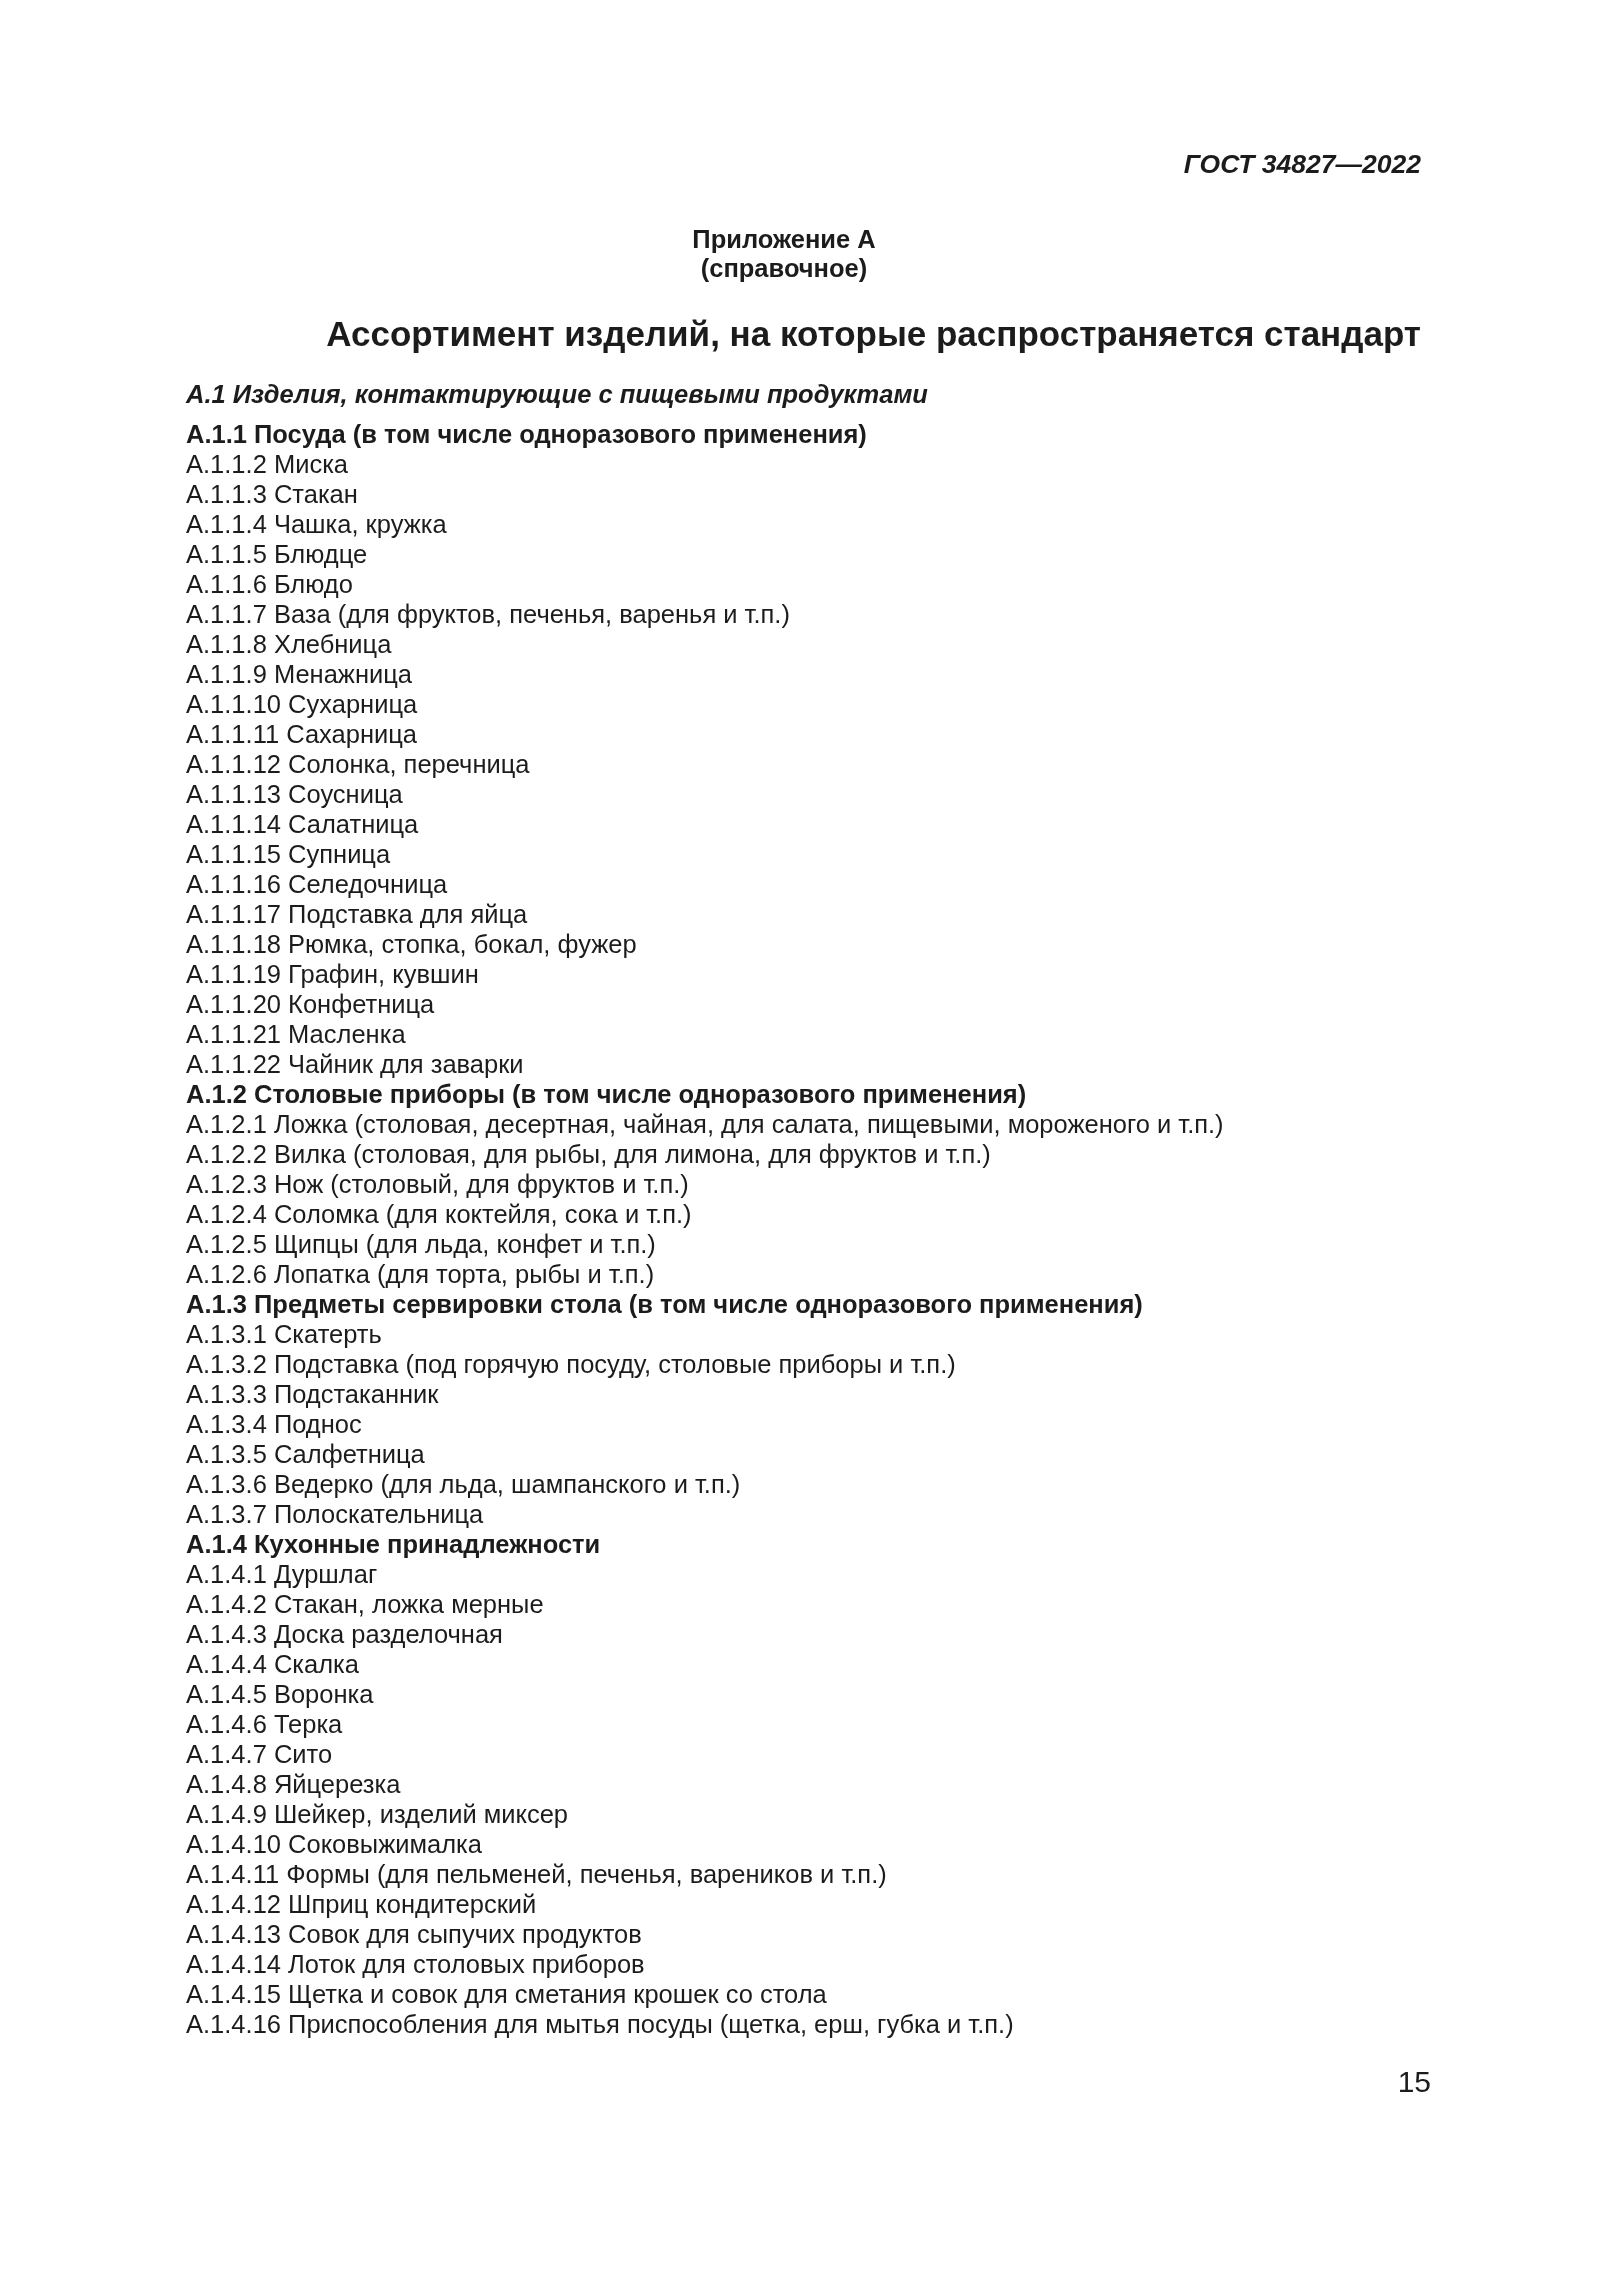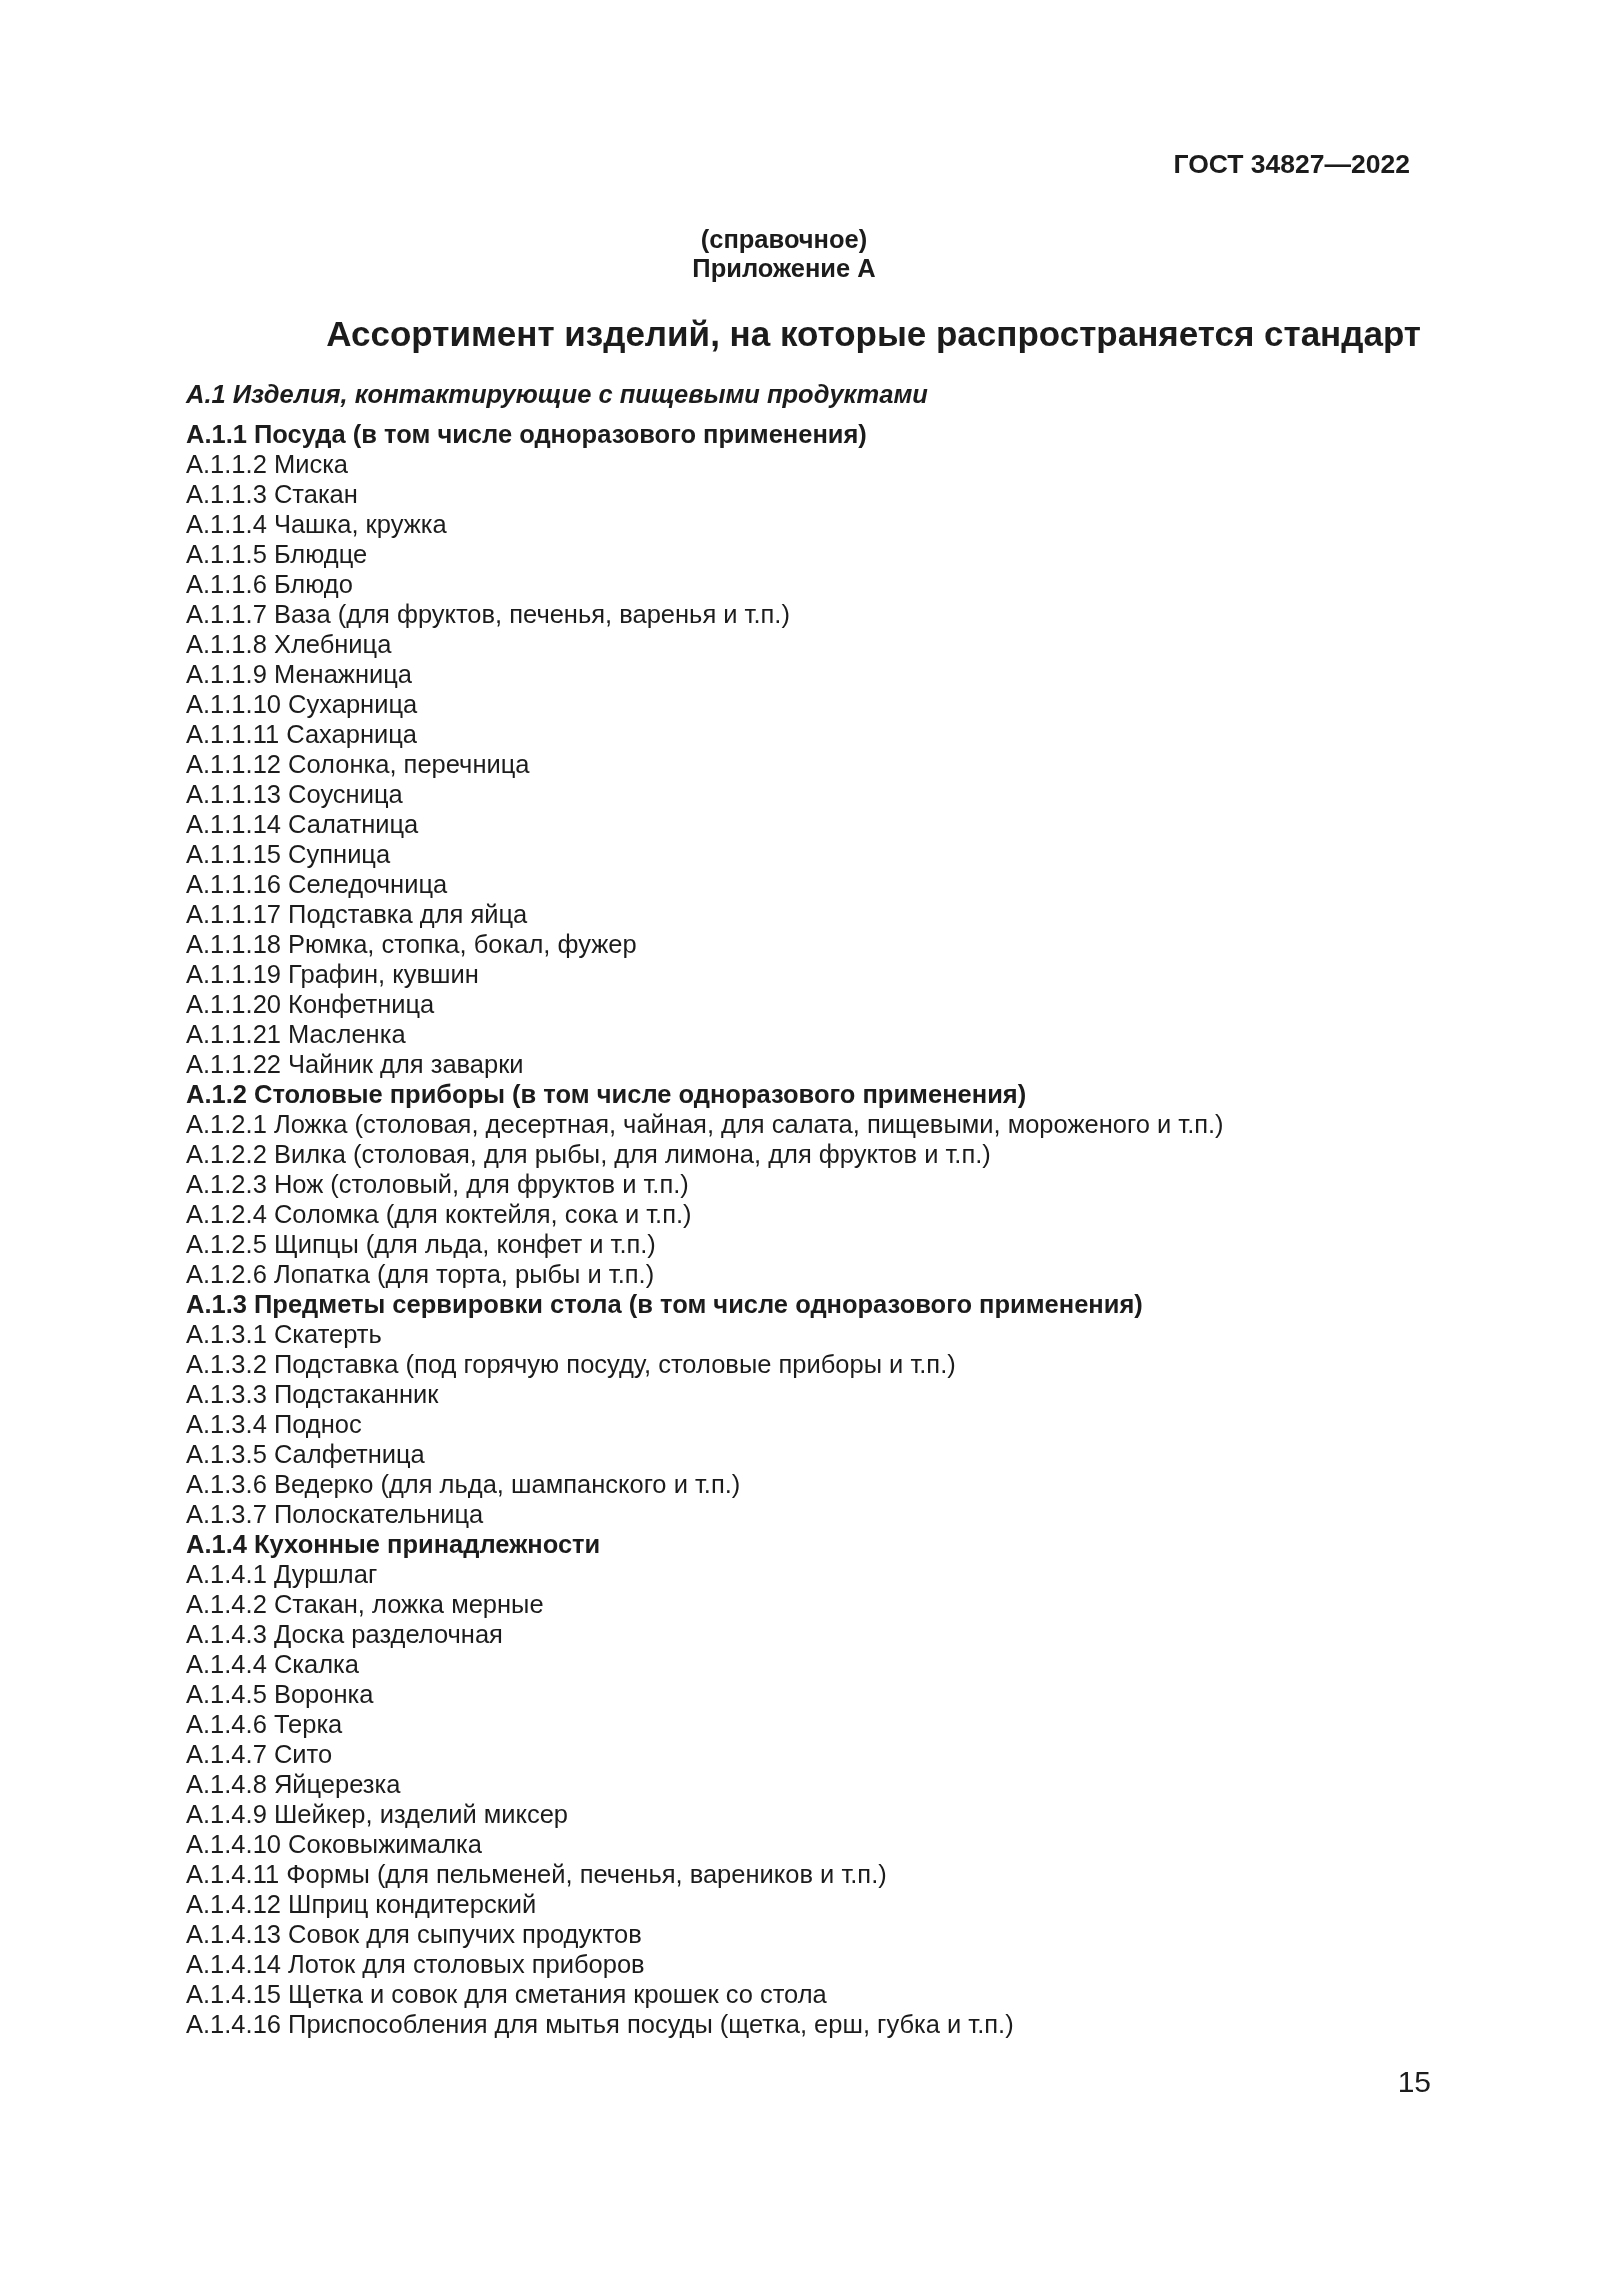--- a/index.html
+++ b/index.html
@@ -12,25 +12,26 @@
     width: 1621px;
     height: 2293px;
     background: #ffffff;
     color: #1c1c1c;
     overflow: hidden;
   }
 
   .doc-header {
     position: absolute;
     top: 149px;
-    right: 211px;
+    right: 200px;
     font-size: 26.5px;
     font-weight: bold;
     line-height: 31px;
     white-space: nowrap;
+    font-style: italic;
   }
 
   .appendix {
     position: absolute;
     top: 225px;
     left: 186px;
     width: 1196px;
     text-align: center;
     font-size: 25.5px;
     font-weight: bold;
@@ -70,22 +71,22 @@
   }
 </style>
 </head>
 <body>
 
 <div class="page">
 
   <div class="doc-header">ГОСТ 34827—2022</div>
 
   <div class="appendix">
+    <div>Приложение А</div>
     <div>(справочное)</div>
-    <div>Приложение А</div>
   </div>
 
   <div class="title">Ассортимент изделий, на которые распространяется стандарт</div>
 
   <div class="list" id="assortment-list">
       <div class="list-item section">А.1 Изделия, контактирующие с пищевыми продуктами</div>
       <div class="list-item subsection">А.1.1 Посуда (в том числе одноразового применения)</div>
       <div class="list-item item">А.1.1.2 Миска</div>
       <div class="list-item item">А.1.1.3 Стакан</div>
       <div class="list-item item">А.1.1.4 Чашка, кружка</div>

